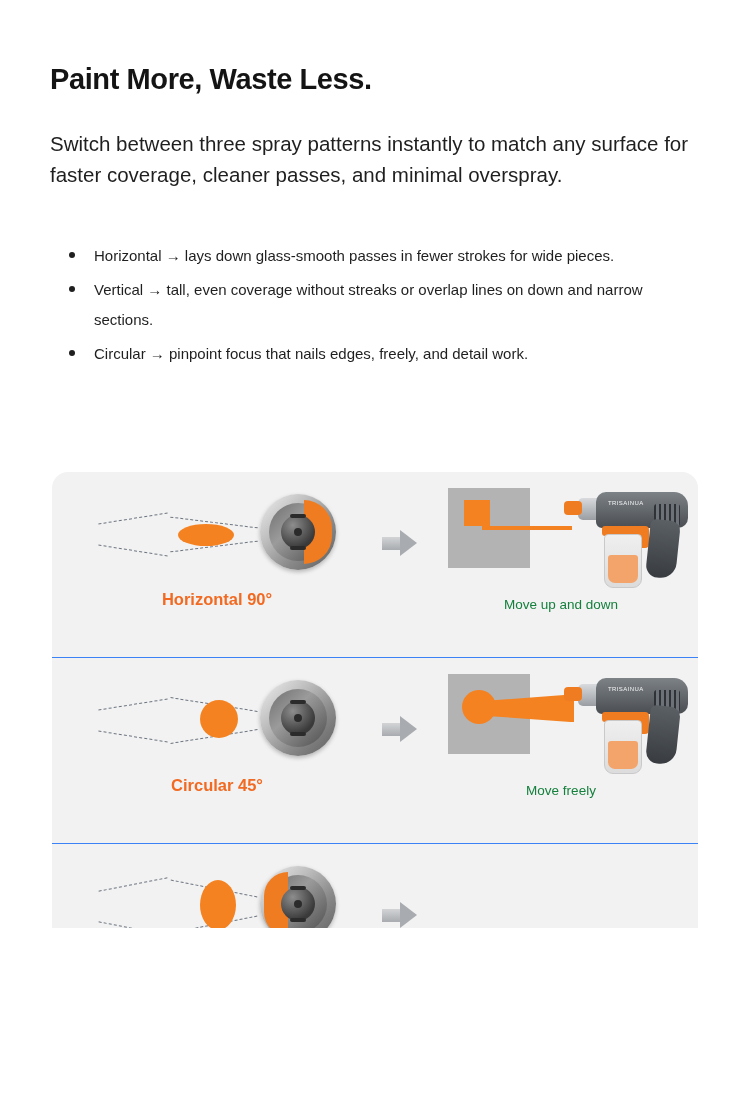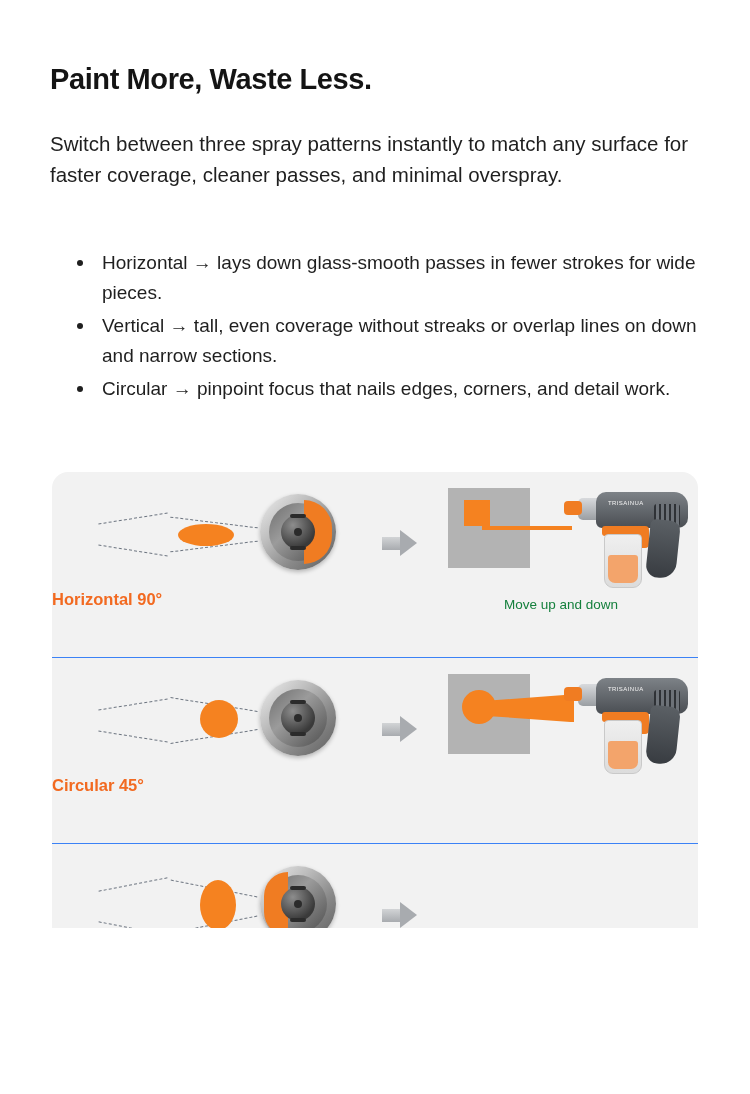--- a/index.html
+++ b/index.html
@@ -30,23 +30,23 @@
     width: 645px;
     font-size: 20.5px;
     line-height: 31px;
     color: #1f1f1f;
     margin-top: 12px;
   }
   .bullets {
     position: absolute;
     left: 50px; top: 235px;
     width: 650px;
-    margin: 12px;
+    margin: 4px;
     padding: 0 0 0 34px;
-    font-size: 19px;
+    font-size: 15px;
     line-height: 30px;
     color: #1f1f1f;
   }
   .bullets li {
     margin-bottom: 2px;
     padding-left: 6px;
   }
   .bullets li::marker { font-size: 20px; }
 
   .panel {
@@ -110,21 +110,21 @@
   }
   .dash {
     position: absolute;
     height: 0;
     border-top: 1.6px dashed #6d7580;
   }
   .pattern-label {
     position: absolute;
     left: 0; right: 0;
     top: 118px;
-    text-align: left;
+    text-align: center;
     color: #f26a21;
     font-size: 16.5px;
     font-weight: bold;
     width: 330px;
   }
   .arrow {
     position: absolute;
     left: 330px; top: 58px;
     width: 36px; height: 26px;
   }
@@ -233,21 +233,21 @@
 
 <div class="page">
 
   <h1 class="headline">Paint More, Waste Less.</h1>
 
   <p class="intro">Switch between three spray patterns instantly to match any surface for faster coverage, cleaner passes, and minimal overspray.</p>
 
   <ul class="bullets">
     <li> Horizontal → lays down glass-smooth passes in fewer strokes for wide pieces.</li>
     <li> Vertical → tall, even coverage without streaks or overlap lines on down and narrow sections.</li>
-    <li> Circular → pinpoint focus that nails edges, corners, and detail work.</li>
+    <li> Circular → pinpoint focus that nails edges, freely, and detail work.</li>
   </ul>
 
   <div class="panel">
 
     <div class="row">
       <div class="left-zone">
         <div class="dash" style="left:46px; top:46px; width:70px; transform:rotate(-9deg);"></div>
         <div class="dash" style="left:46px; top:78px; width:70px; transform:rotate(9deg);"></div>
         <div class="dash" style="left:118px; top:50px; width:88px; transform:rotate(7deg);"></div>
         <div class="dash" style="left:118px; top:74px; width:88px; transform:rotate(-7deg);"></div>
@@ -321,20 +321,21 @@
           <div class="tip"></div>
           <div class="body">
             <div class="vents"></div>
           </div>
           <div class="brand">TRISAINUA</div>
           <div class="trigger"></div>
           <div class="handle"></div>
           <div class="collar"></div>
           <div class="cup"></div>
         </div>
+        <div class="hint">Move freely</div>
       </div>
     </div>
 
     <div class="row">
       <div class="left-zone">
         <div class="dash" style="left:46px; top:40px; width:70px; transform:rotate(-11deg);"></div>
         <div class="dash" style="left:46px; top:84px; width:70px; transform:rotate(11deg);"></div>
         <div class="dash" style="left:118px; top:44px; width:88px; transform:rotate(11deg);"></div>
         <div class="dash" style="left:118px; top:80px; width:88px; transform:rotate(-11deg);"></div>
         <div class="blob" style="left:148px; top:36px; width:36px; height:50px;"></div>

